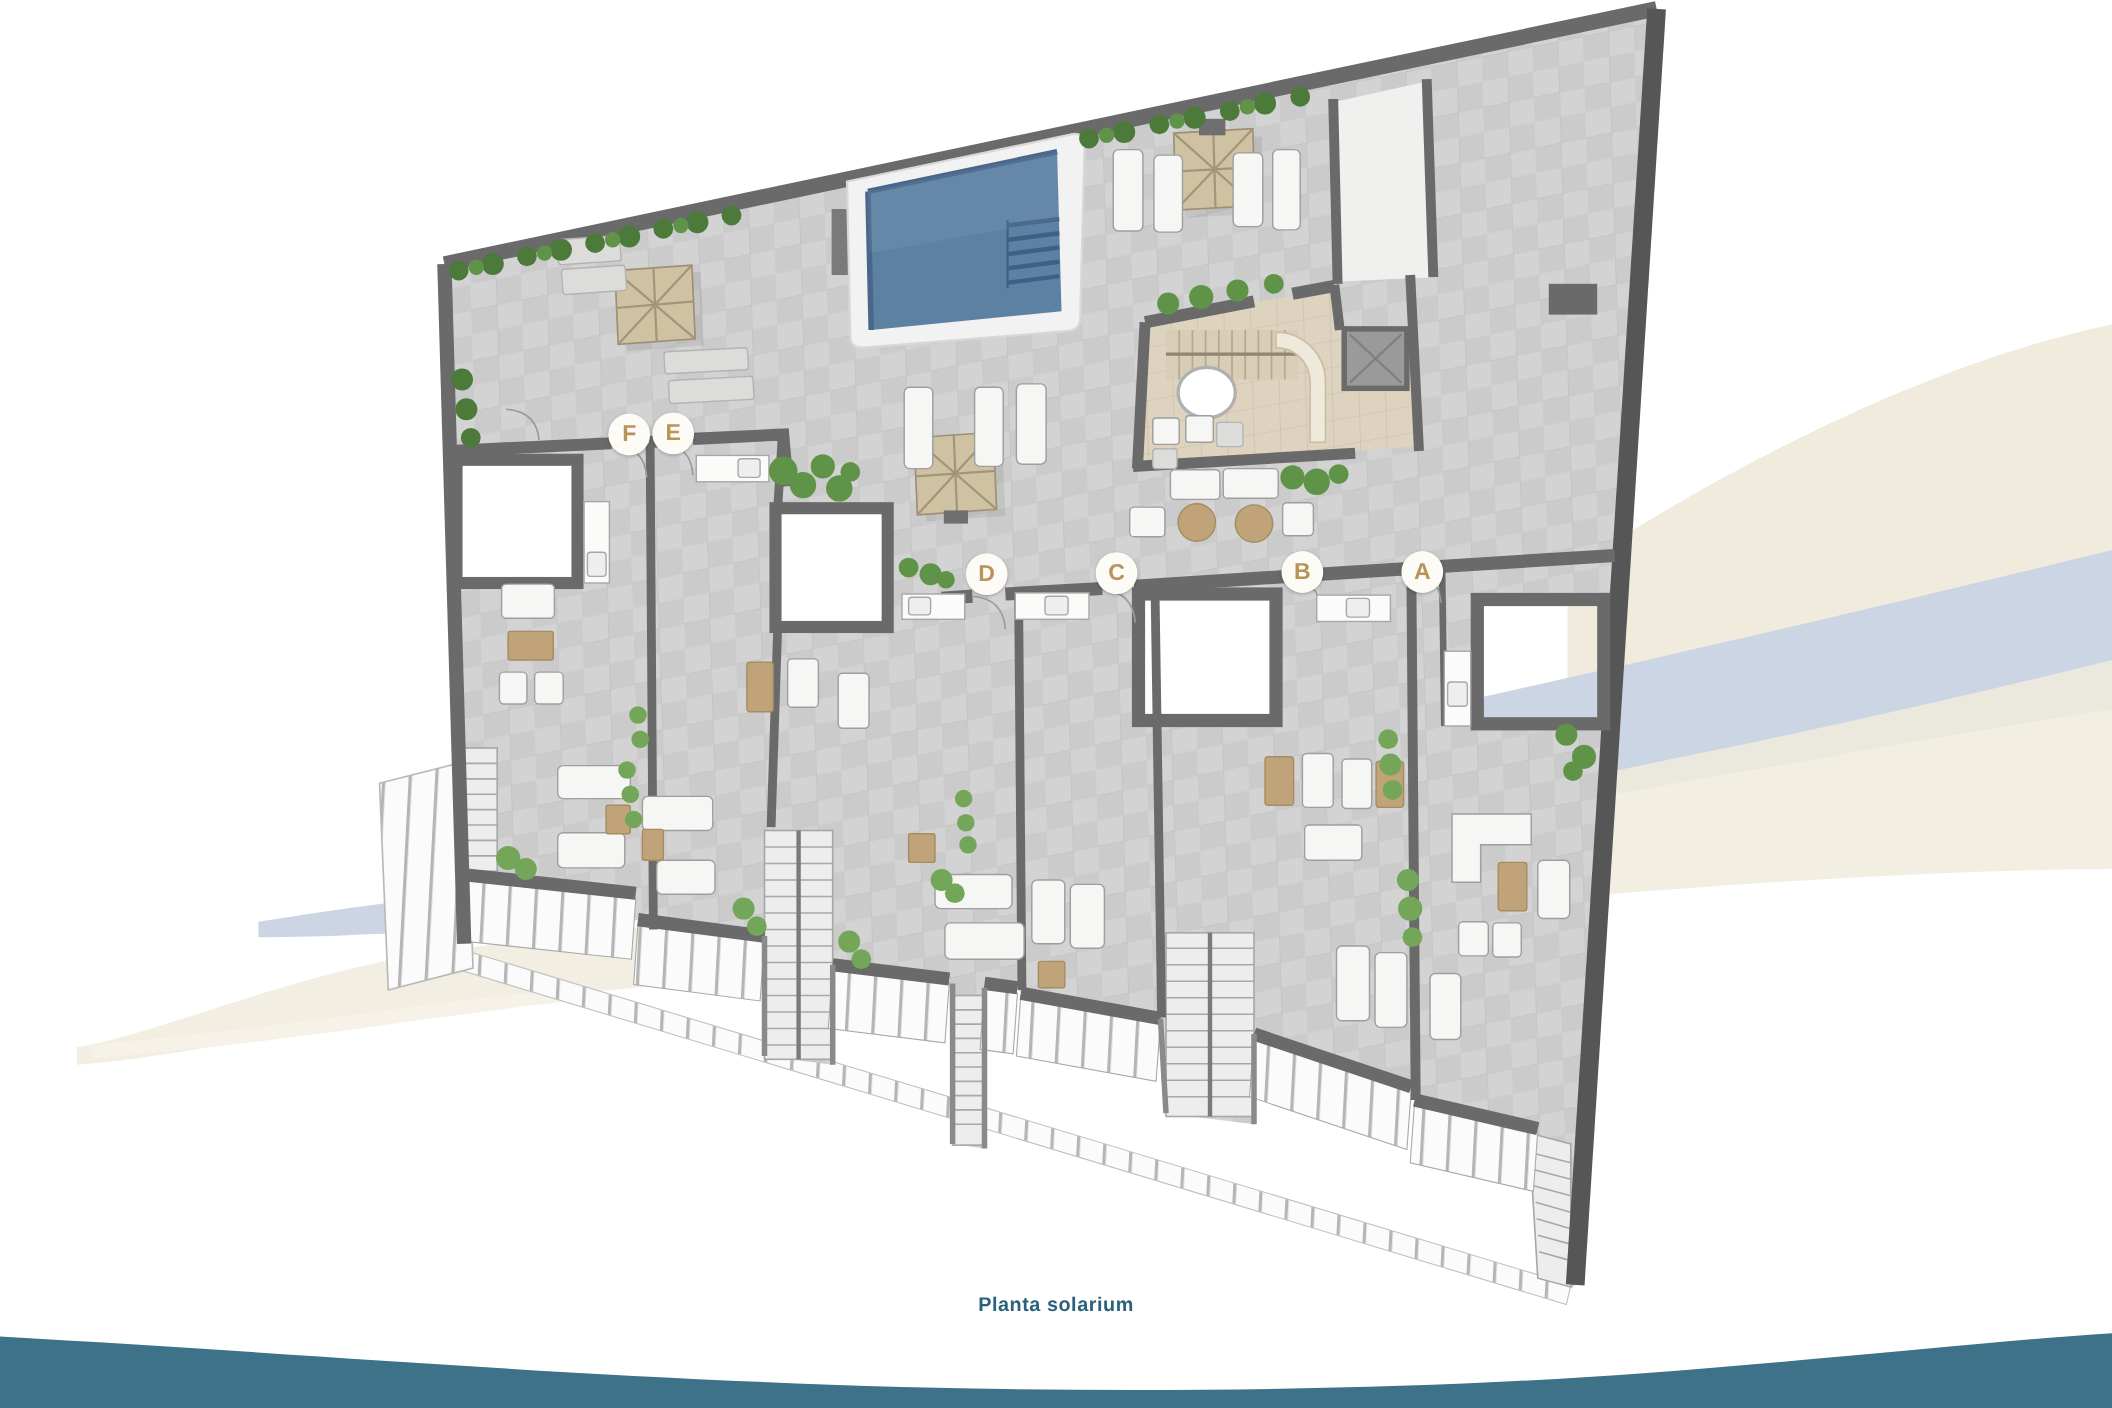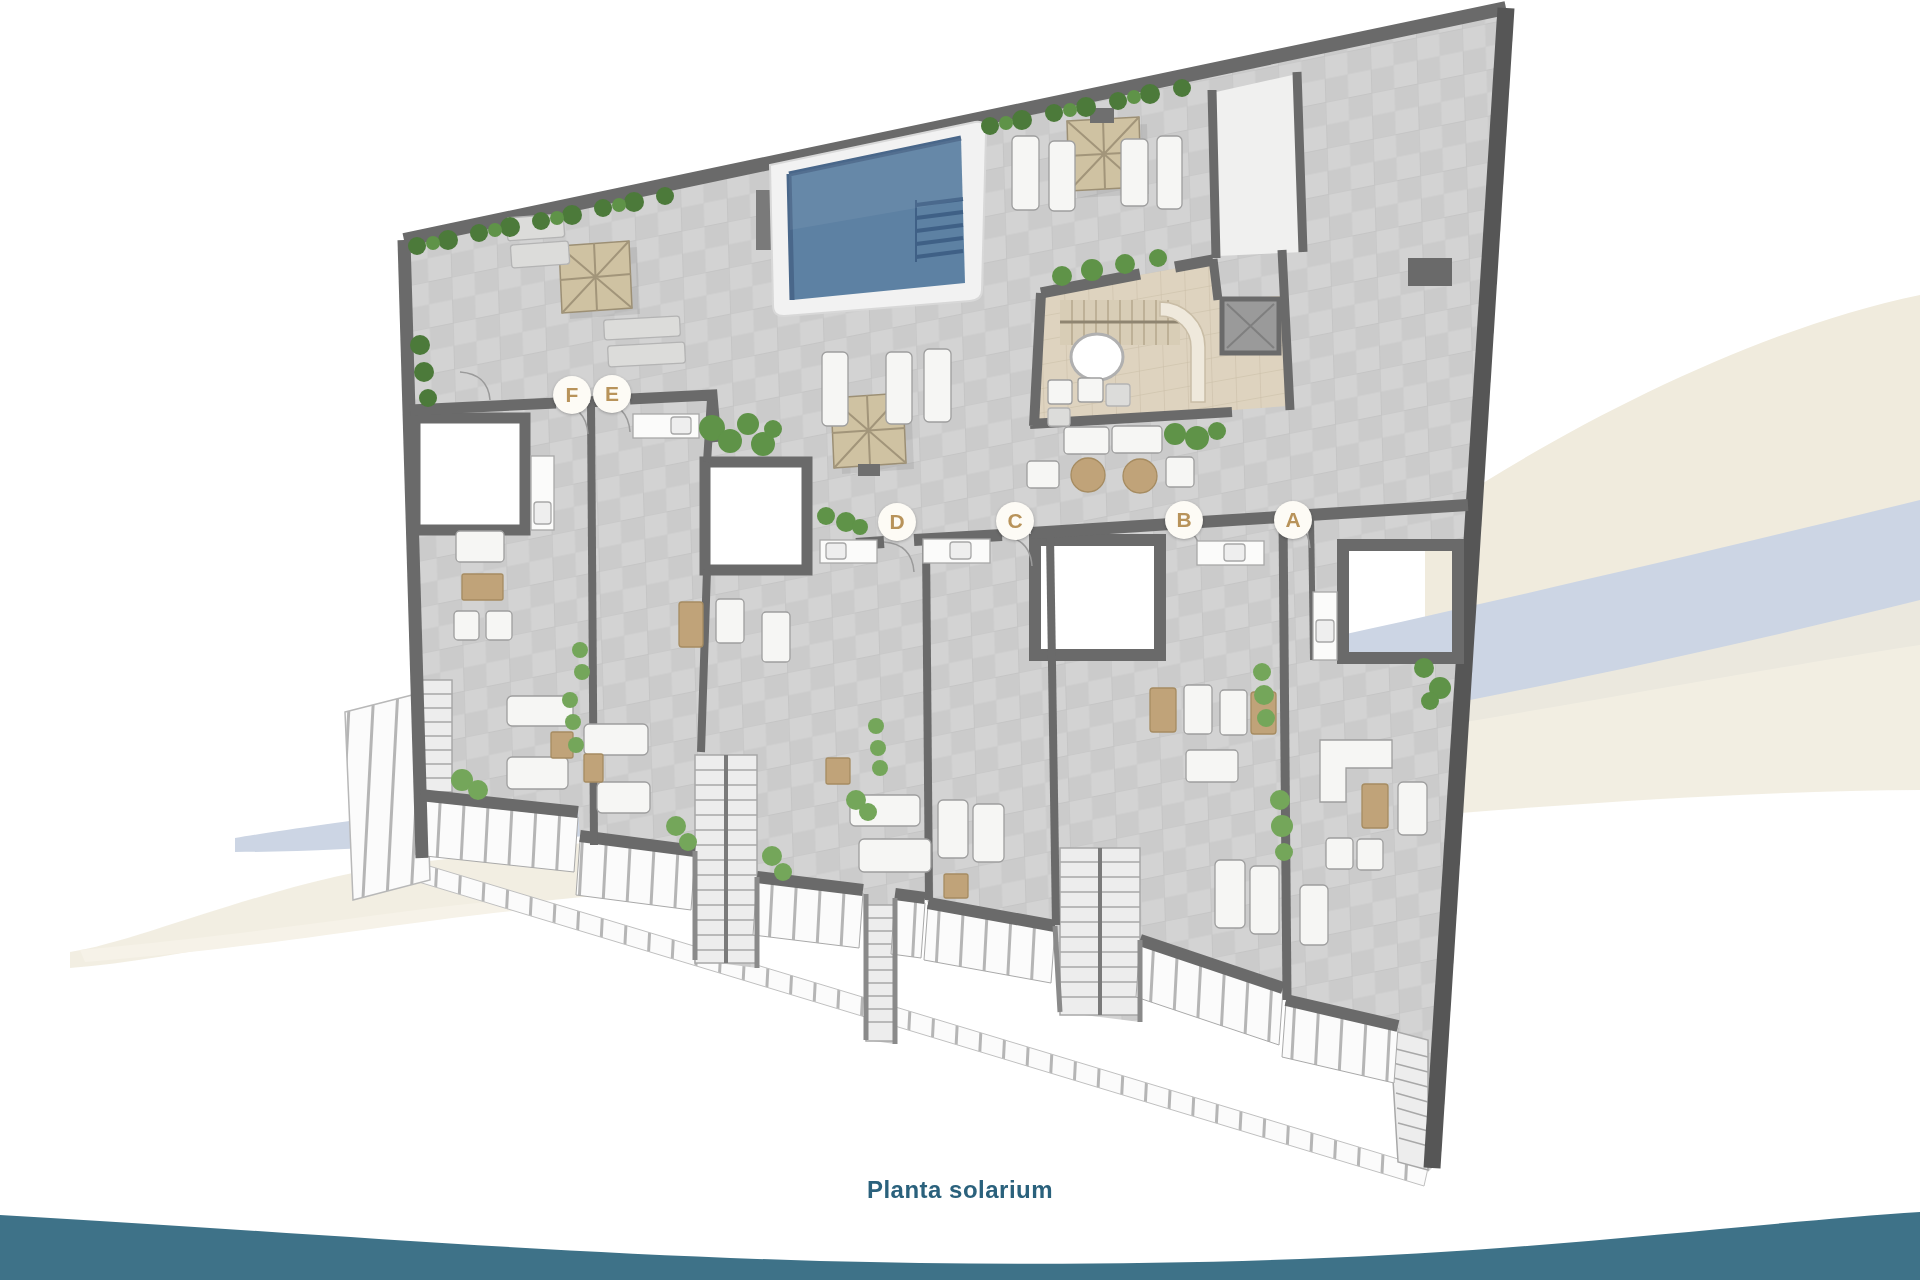--- a/index.html
+++ b/index.html
@@ -13,21 +13,21 @@
     position:absolute;width:38px;height:38px;border-radius:50%;
     background:var(--c-badge-bg,#fdfbf5);
     box-shadow:0 1px 3px rgba(0,0,0,.25);
     display:flex;align-items:center;justify-content:center;
     font-weight:bold;font-size:21px;color:var(--c-badge-text,#b8935a);
     font-family:"Liberation Sans", sans-serif;
     cursor:pointer;user-select:none;
   }
   #caption{
     position:absolute;left:0;right:0;top:1176px;text-align:center;
-    font-size:24px;font-weight:bold;color:var(--c-caption,#2a617c);
+    font-size:18px;font-weight:bold;color:var(--c-caption,#2a617c);
     letter-spacing:.5px;
   }
 </style>
 </head>
 <body>
 
 <div id="stage">
 <svg width="1920" height="1280" viewBox="0 0 1920 1280">
   <defs>
     <pattern id="tiles" width="46" height="46" patternUnits="userSpaceOnUse" patternTransform="matrix(1,-0.2,0.03,1,404,240)">

